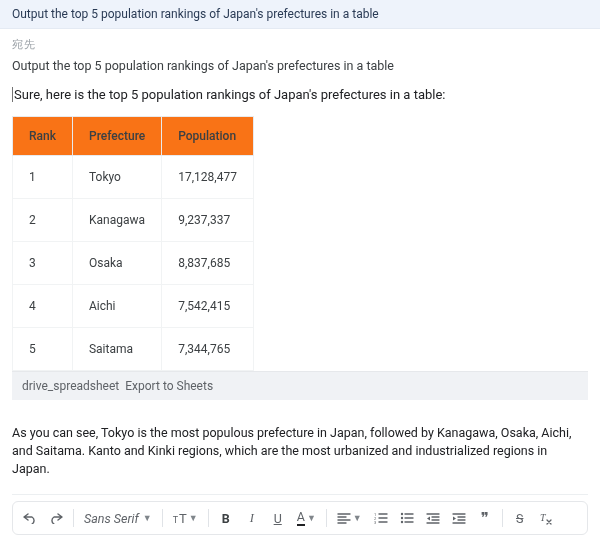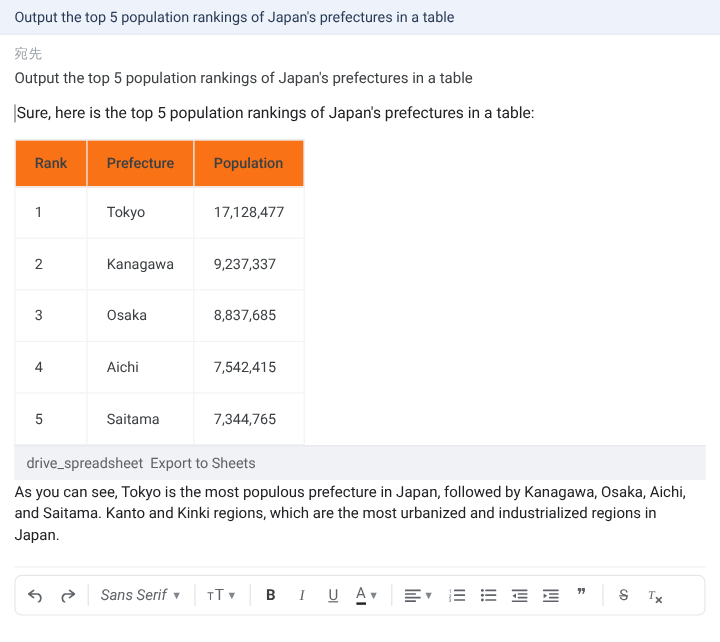--- a/index.html
+++ b/index.html
@@ -61,21 +61,21 @@
     padding: 7px 10px;
     border-top: 1px solid #e6e8eb;
     display: flex;
     align-items: center;
     gap: 6px;
     font-size: 12px;
     color: #5f6368;
   }
   .export-row .icon-name { font-size: 12px; color: #5f6368; }
   .summary {
-    margin-top: 2px;
+    margin-top: 24px;
     font-size: 12.5px;
     color: #202124;
     line-height: 1.45;
   }
   hr.div {
     border: none;
     border-top: 1px solid #eceff1;
     margin: 16px 0 6px 0;
   }
   .toolbar {

